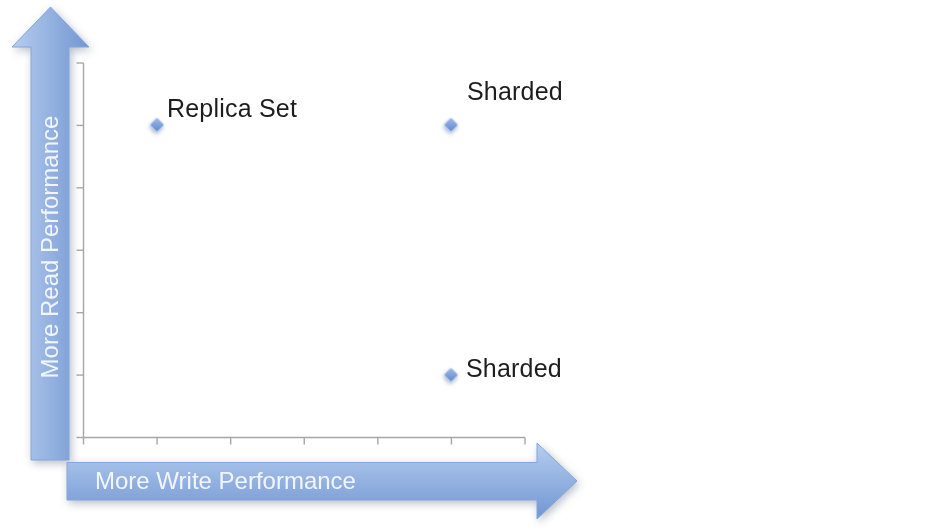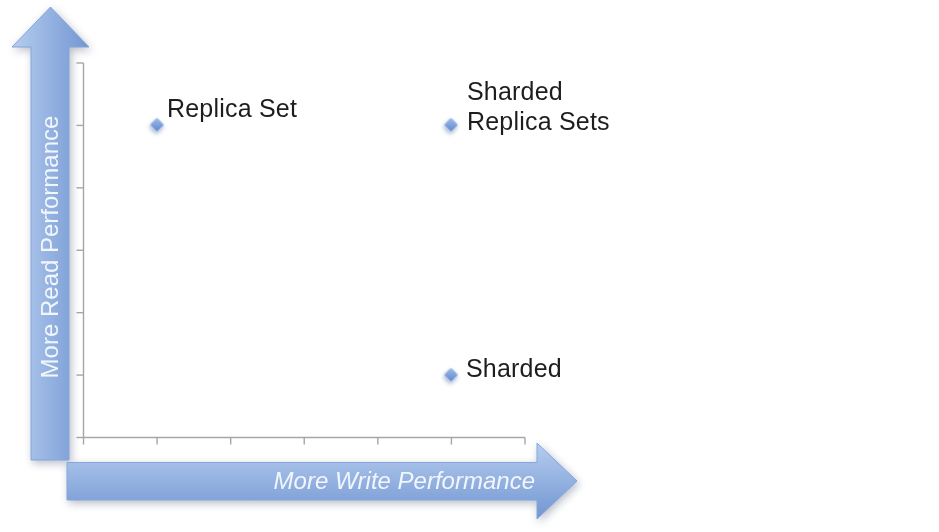--- a/index.html
+++ b/index.html
@@ -11,21 +11,21 @@
   .arrow{
     stroke:var(--arrow-border);stroke-width:1;
     filter:drop-shadow(2px 3px 4px rgba(100,110,135,.45));
   }
   .arrow.v{fill:url(#grad-v);}
   .arrow.h{fill:url(#grad-h);}
   .axis-line{stroke:var(--axis-line);stroke-width:1.4;fill:none;}
   .axis-text{
     position:absolute;color:var(--arrow-text);font-size:24px;white-space:nowrap;
   }
-  .xlab{left:95px;top:467px;width:440px;text-align:right;font-style:italic;}
+  .xlab{left:95px;top:467px;width:440px;text-align:left;}
   .ylab{
     left:50px;top:247px;transform:translate(-50%,-50%) rotate(-90deg);
   }
   .marker{
     position:absolute;width:9px;height:9px;border-radius:2px;
     border:1px solid var(--marker-border);
     background:linear-gradient(135deg,var(--marker-fill-light),var(--marker-fill-dark));
     transform:translate(-50%,-50%) rotate(45deg);
     filter:drop-shadow(1px 2px 2px rgba(110,130,170,.55));
   }
@@ -80,18 +80,17 @@
   <div class="axis-text xlab">More Write Performance</div>
 
   <div class="marker" style="left: 157.083px; top: 125.417px;"></div>
   <div class="marker" style="left: 451.417px; top: 125.417px;"></div>
   <div class="marker" style="left: 451.417px; top: 375.083px;"></div>
 
   <div class="pt-label lbl-rs">Replica Set</div>
 
   <div class="pt-label lbl-srs">
     <div>Sharded</div>
-    <div>Replica Sets</div>
   </div>
 
   <div class="pt-label lbl-sh">Sharded</div>
 
 </div>
 
 </body></html>

